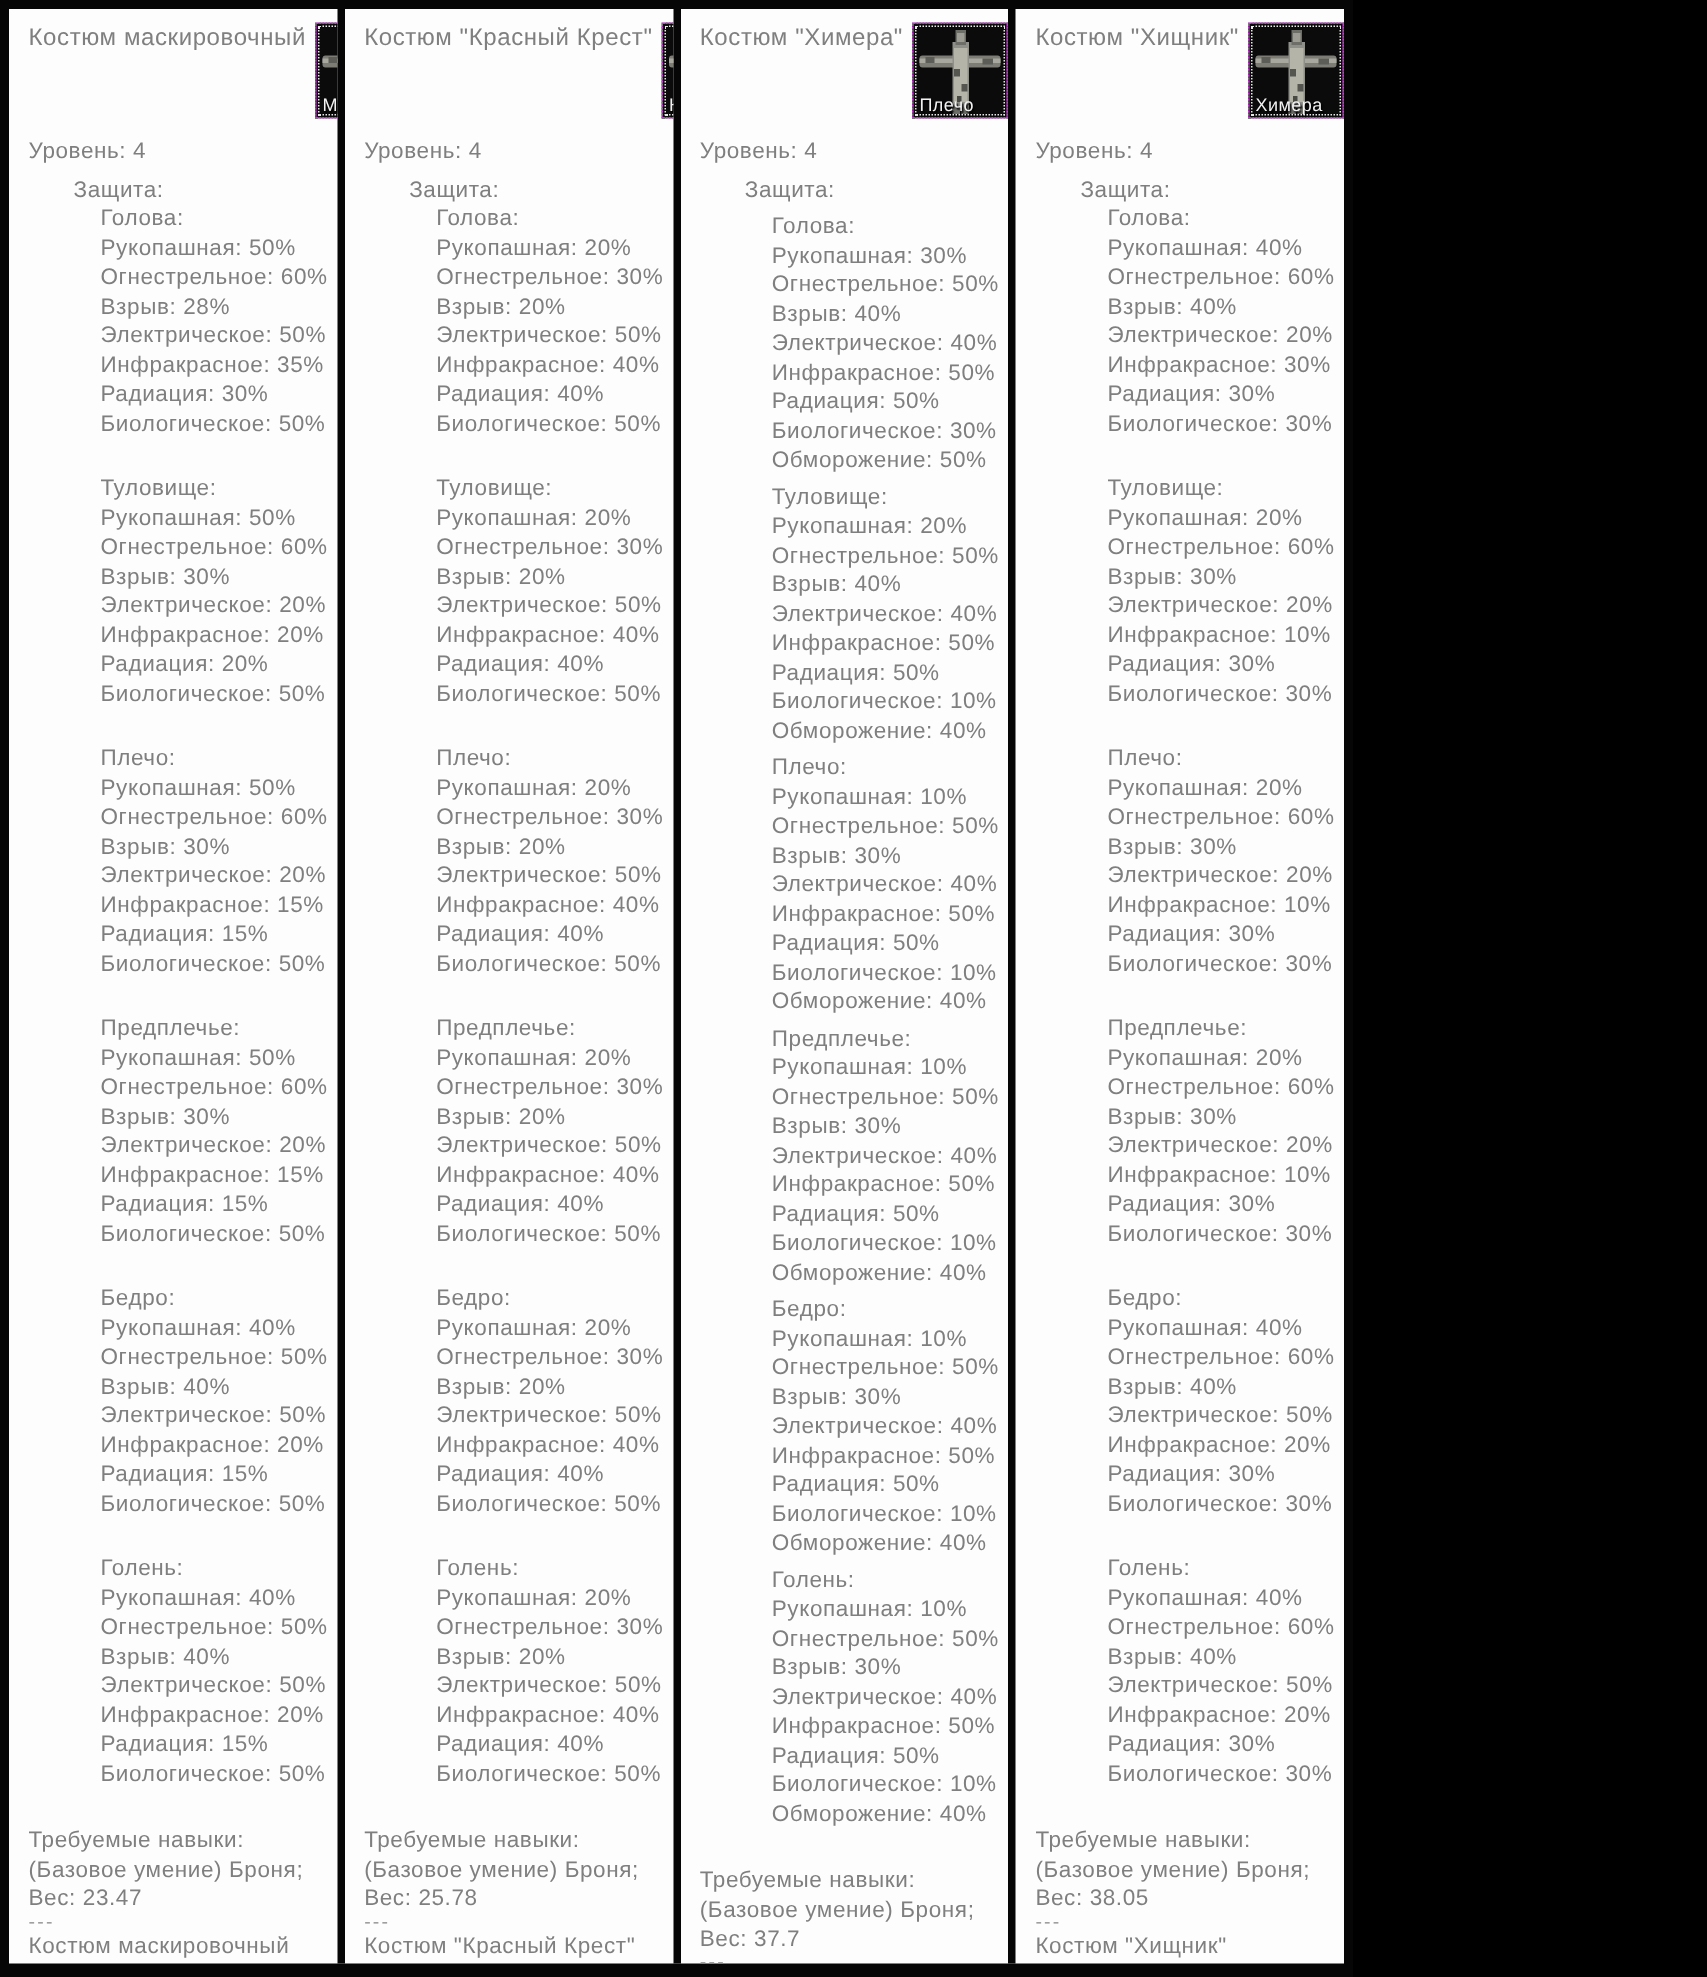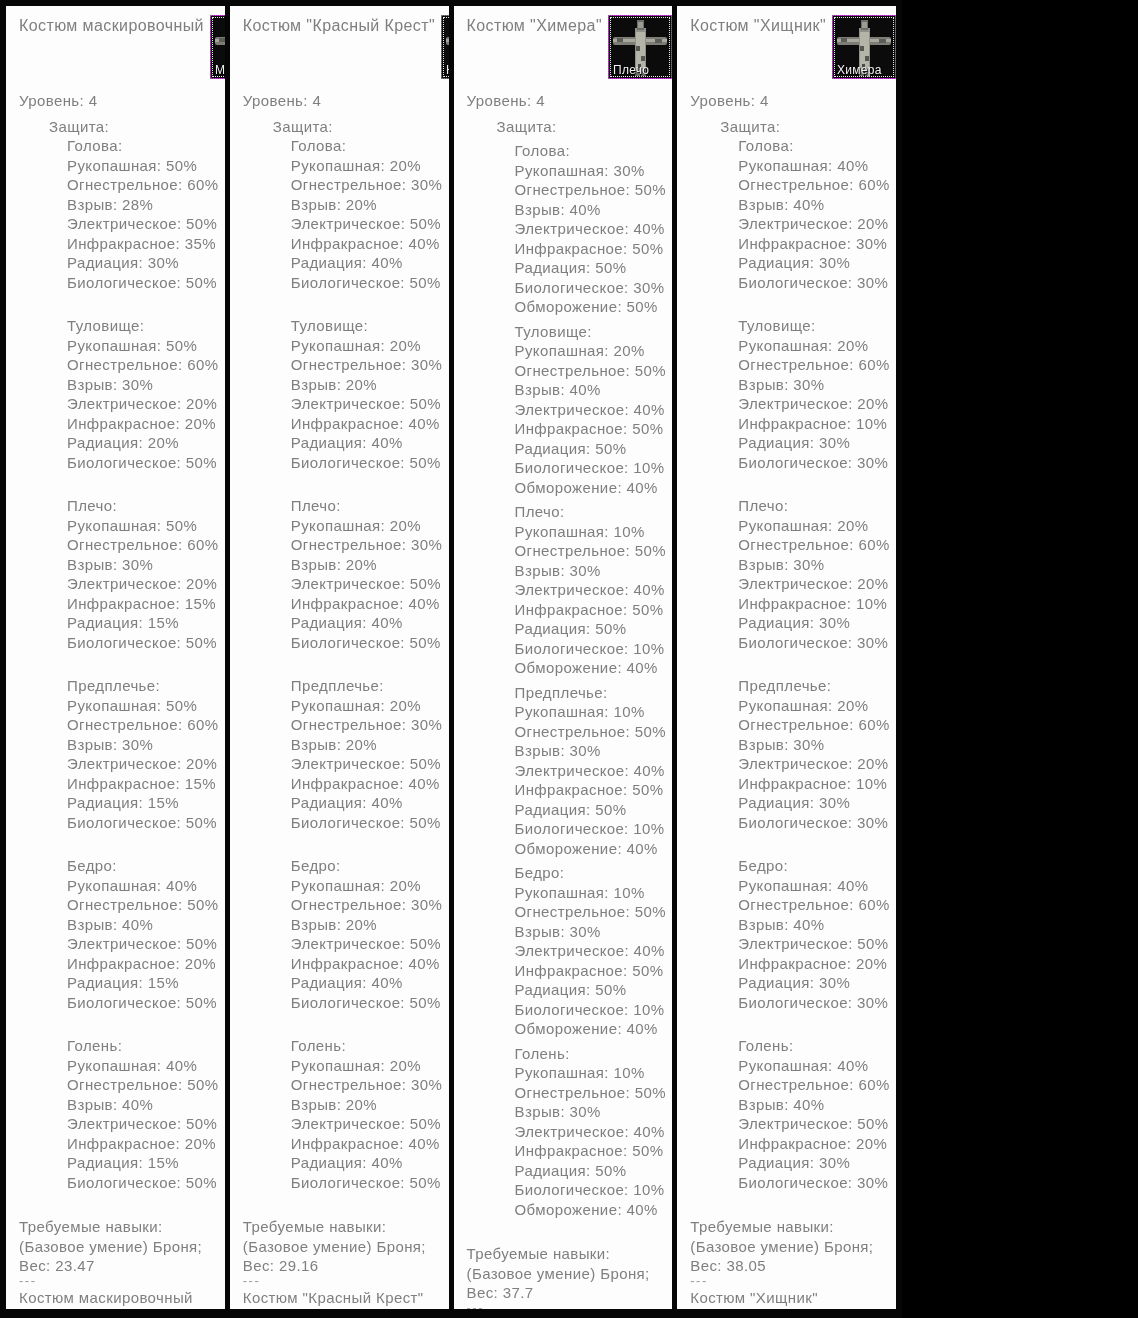--- a/index.html
+++ b/index.html
@@ -244,21 +244,21 @@
           <div class="stat-line">Взрыв: 20%</div>
           <div class="stat-line">Электрическое: 50%</div>
           <div class="stat-line">Инфракрасное: 40%</div>
           <div class="stat-line">Радиация: 40%</div>
           <div class="stat-line">Биологическое: 50%</div>
         </div>
       </div>
     <div class="footer-block">
       <div class="required-skills-label">Требуемые навыки:</div>
       <div class="required-skills-value">(Базовое умение) Броня;</div>
-      <div class="weight-text">Вес: 29.16</div>
+      <div class="weight-text">Вес: 25.78</div>
       <div class="separator-dashes">---</div>
       <div class="footer-suit-name">Костюм "Красный Крест"</div>
     </div>
   </div>
 
   <div class="panel compact">
     <div class="panel-header">
       <div class="suit-title">Костюм "Химера"</div>
       <div class="item-icon">
         <svg viewBox="0 0 62 62">

